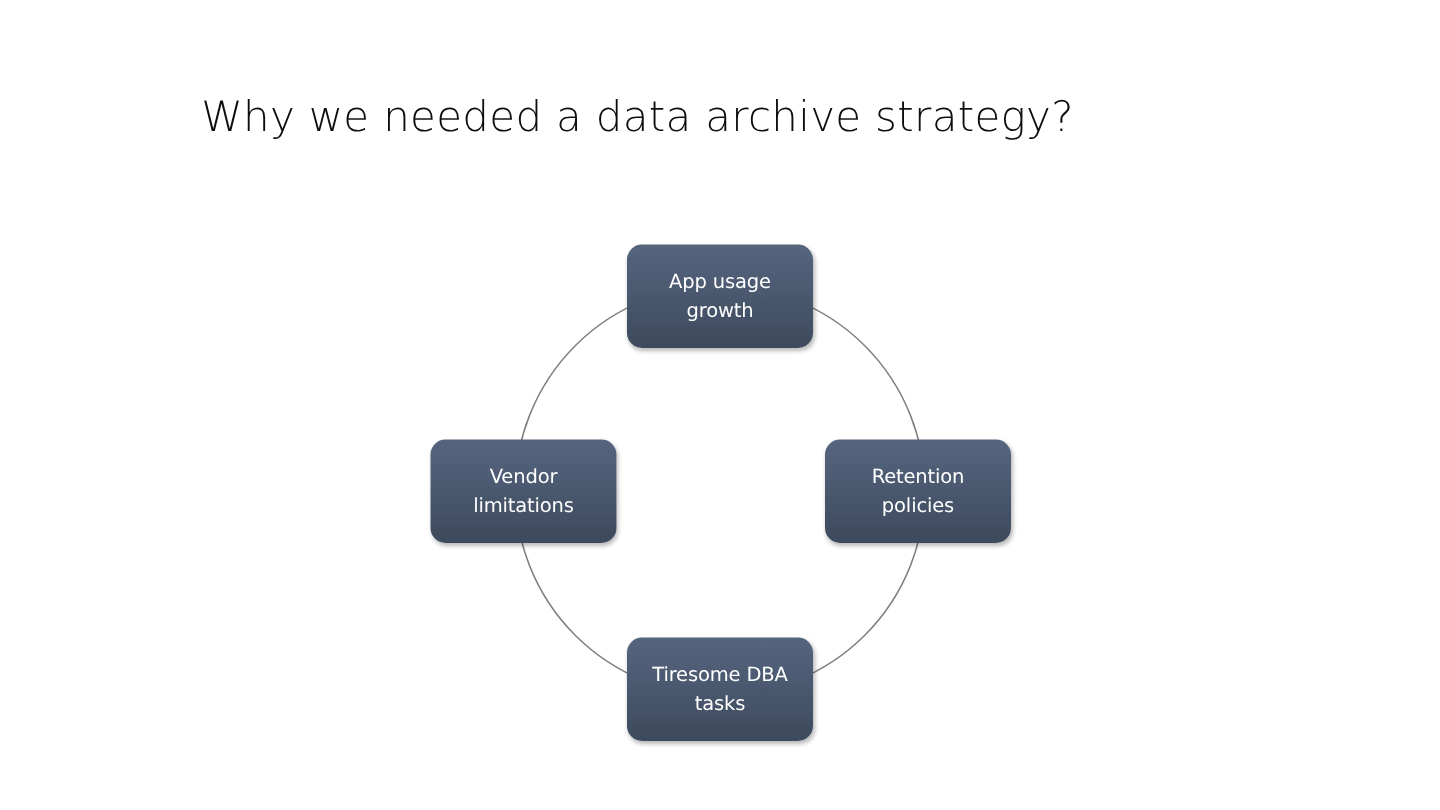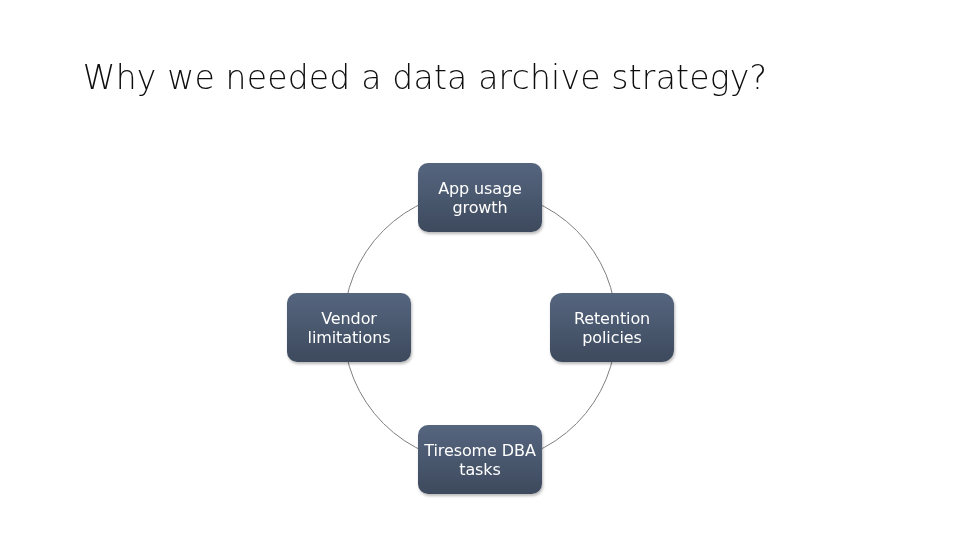--- a/index.html
+++ b/index.html
@@ -22,21 +22,21 @@
   }
 
   
   #slide-title {
     position: absolute;
     left: 0;
     top: 58px;
     width: 850px;
     text-align: center;
     font-family: "DejaVu Sans", sans-serif;
-    font-size: 33px;
+    font-size: 28px;
     font-weight: 300;
     letter-spacing: 0.2px;
     color: #0d0d0d;
     line-height: 40px;
     white-space: nowrap;
   }
 
   
   #cycle-diagram {
     position: absolute;
@@ -69,30 +69,30 @@
     display: flex;
     align-items: center;
     justify-content: center;
     text-align: center;
     box-sizing: border-box;
     padding: 2px 6px;
   }
   .node-label {
     color: #ffffff;
     font-family: "DejaVu Sans", sans-serif;
-    font-size: 16px;
+    font-size: 13px;
     font-weight: 400;
     line-height: 19px;
     letter-spacing: -0.1px;
   }
 
   
   #node-top    { left: 138px; top: 13px;  }
   #node-left   { left: 7px;   top: 143px; }
-  #node-right  { left: 270px; top: 143px; border-radius: 12px; }
+  #node-right  { left: 270px; top: 143px; }
   #node-bottom { left: 138px; top: 275px; }
 </style>
 </head>
 <body>
 
 <div id="slide">
 
   <div id="slide-title">Why we needed a data archive strategy?</div>
 
   <div id="cycle-diagram">

